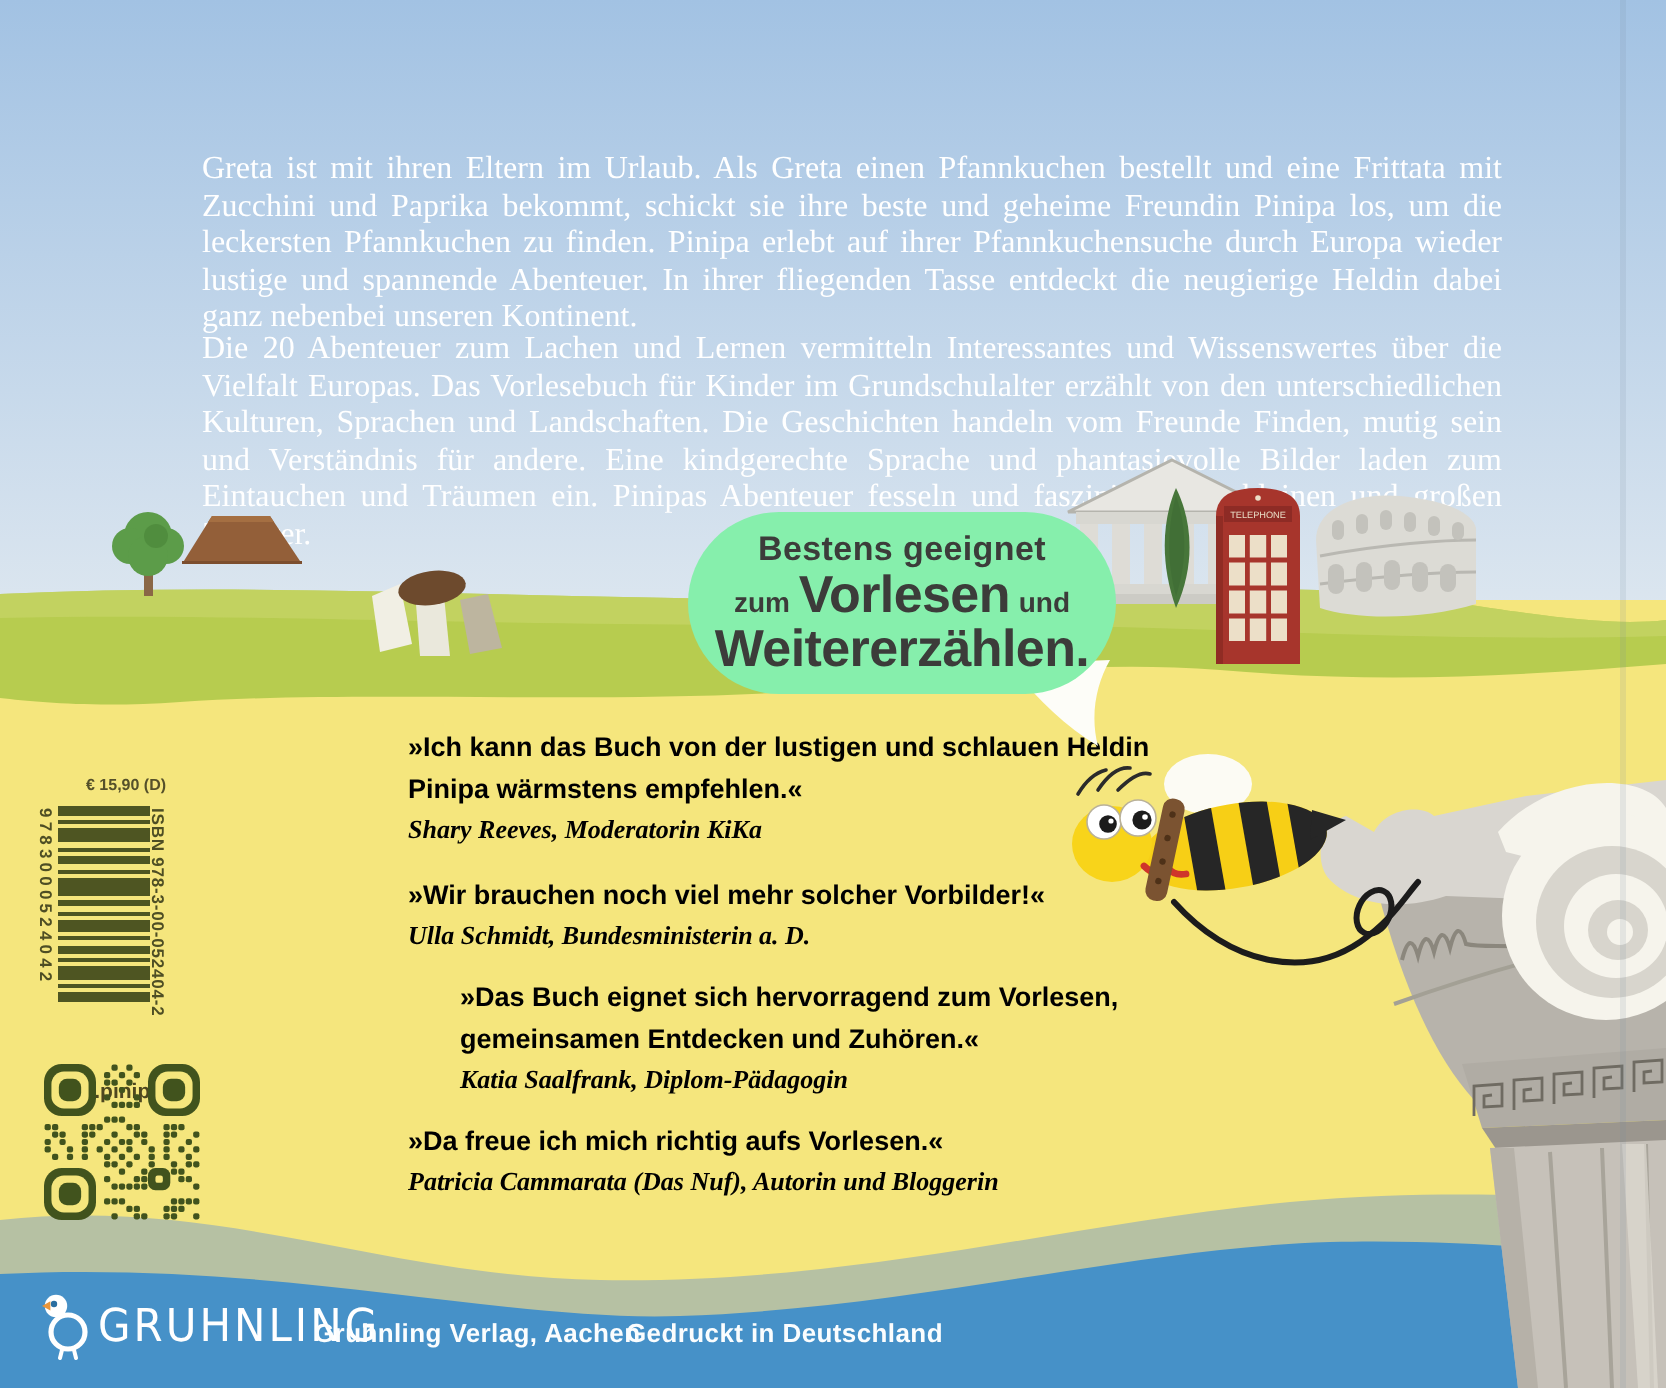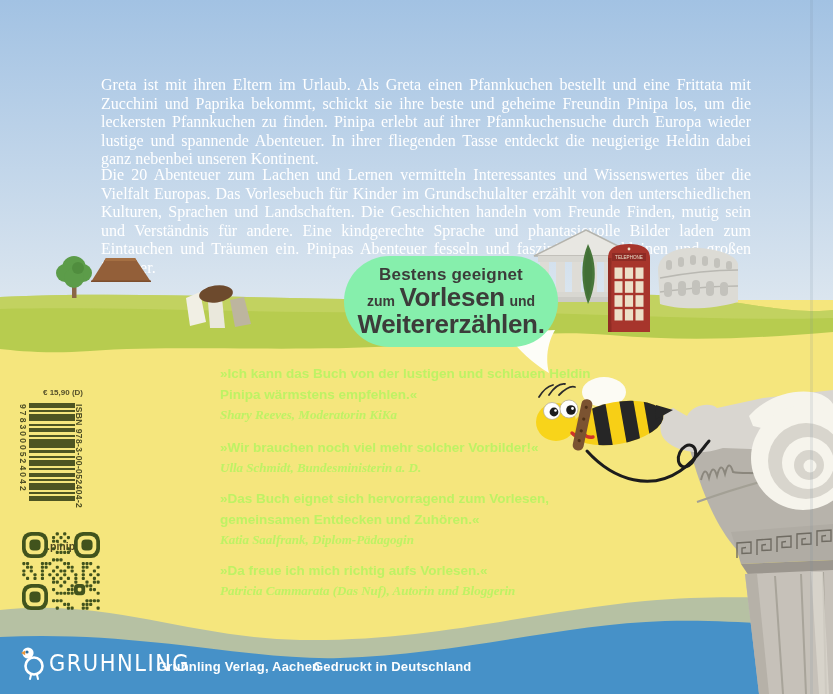--- a/index.html
+++ b/index.html
@@ -17,25 +17,25 @@
   #bubble{position:absolute;left:344px;top:256px;width:214px;height:91px;
           background:#86efac;border-radius:54px;text-align:center;color:#3c3c3a;z-index:6;}
   #bubble .b1{font-size:17px;font-weight:600;margin-top:9px;letter-spacing:.2px;}
   #bubble .b2{margin-top:-3px;}
   #bubble .small{font-size:14px;font-weight:600;}
   #bubble .big{font-size:26px;font-weight:600;letter-spacing:-.3px;}
   #bubble .b3{margin-top:-4px;}
   #bubble-tail{position:absolute;left:495px;top:330px;z-index:5;}
 
   
-  .quote{position:absolute;left:220px;width:380px;color:#bef264;z-index:4;}
+  .quote{position:absolute;left:204px;width:380px;color:#000000;z-index:4;}
   .q-text{font-size:13.5px;line-height:21px;font-weight:600;white-space:pre-line;}
   .q-attr{font-family:"Liberation Serif",serif;font-style:italic;font-size:13px;
           line-height:20px;font-weight:600;}
-  #q1{top:363px;} #q2{top:437px;} #q3{top:488px;} #q4{top:560px;}
+  #q1{top:363px;} #q2{top:437px;} #q3{top:488px;margin-left:26px;} #q4{top:560px;}
 
   
   #price{position:absolute;left:43px;top:388px;font-size:8px;color:#55502a;font-weight:600;z-index:4;}
   #barcode-bars{position:absolute;left:29px;top:403px;width:46px;height:101px;overflow:hidden;z-index:4;}
   .bcbar{width:100%;background:#4e5522;}
   .rot{position:absolute;transform-origin:0 0;transform:rotate(90deg);white-space:nowrap;
        color:#4e4e24;z-index:4;}
   #bc-digits{left:28px;top:404px;font-size:8.5px;letter-spacing:2.1px;font-weight:600;}
   #isbn{left:84px;top:404px;font-size:8.5px;letter-spacing:.4px;font-weight:600;}
   #website{position:absolute;left:23px;top:540px;font-size:10.5px;font-weight:700;color:#4e471f;z-index:4;}

